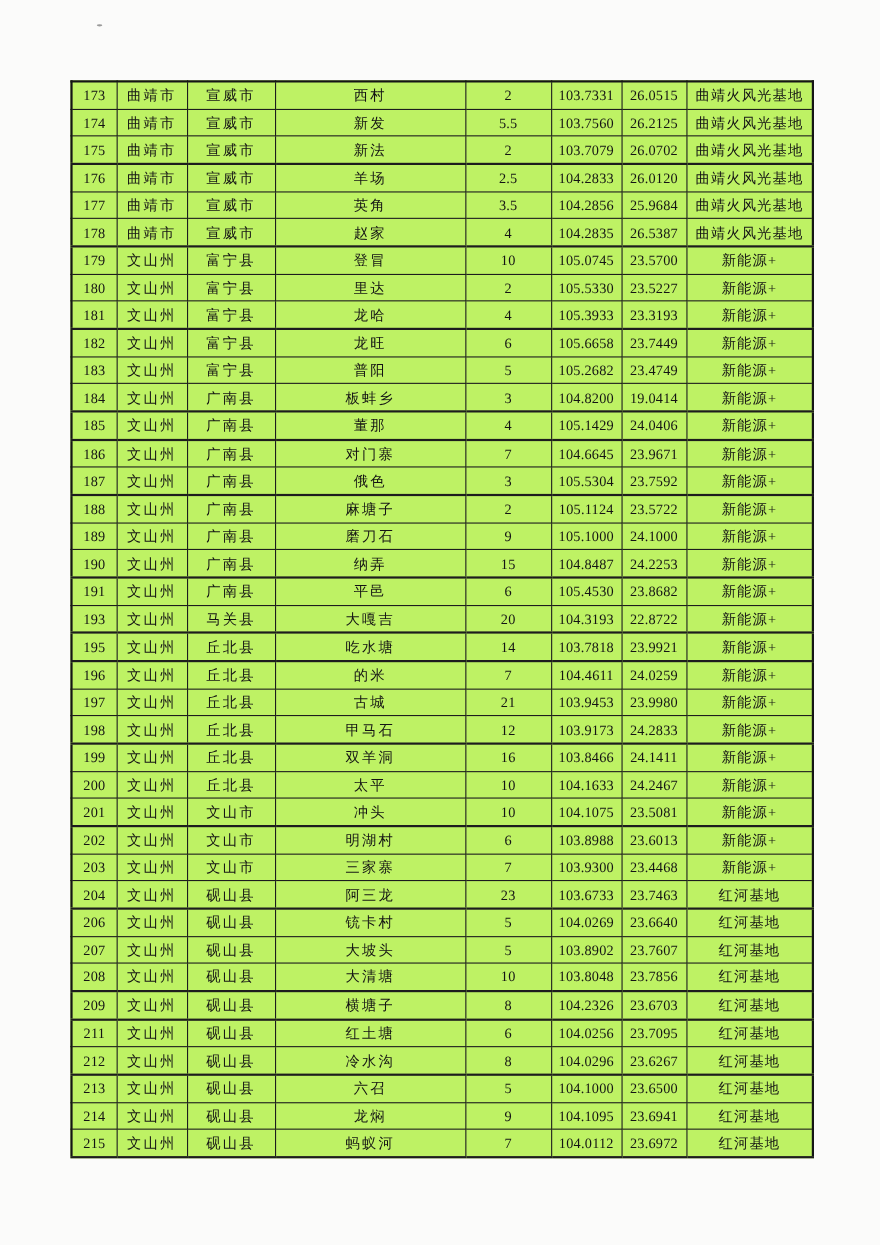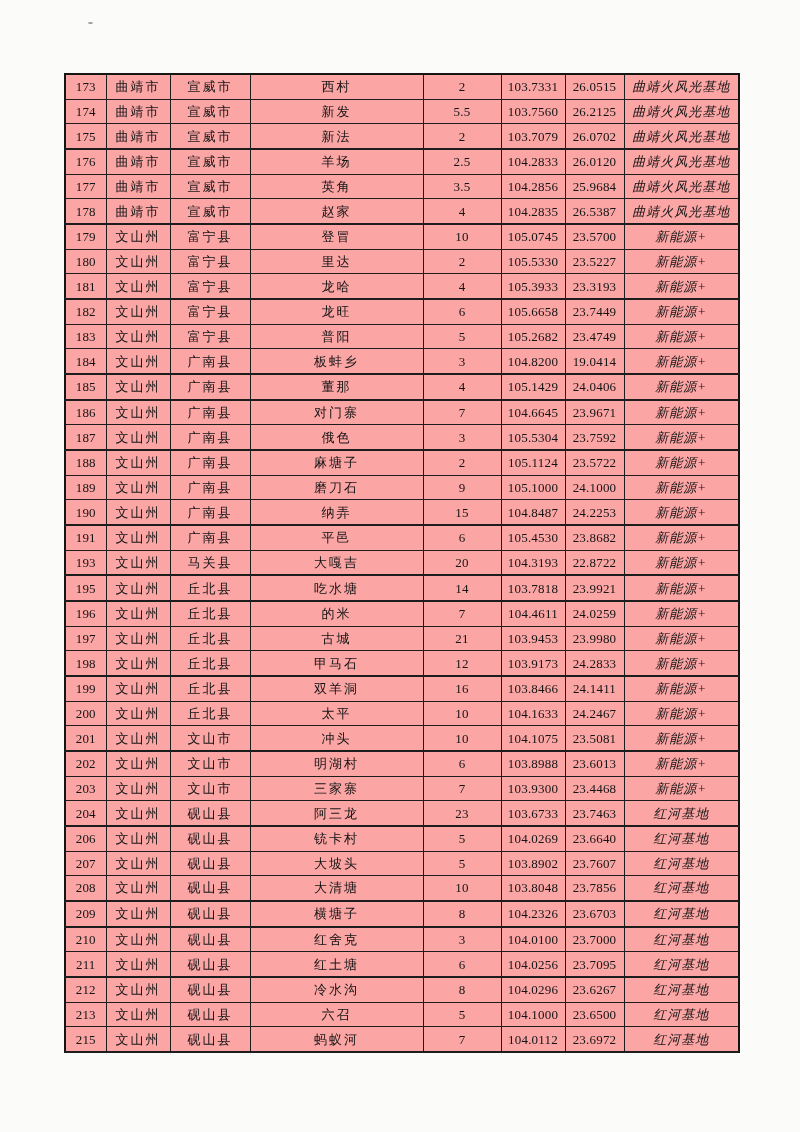--- a/index.html
+++ b/index.html
@@ -29,21 +29,21 @@
     left: 64px;
     top: 73px;
     width: 674px;
     height: 980px;
   }
   table.sites {
     border-collapse: collapse;
     table-layout: fixed;
     width: 674px;
     height: 980px;
-    background: #fca5a5;
+    background: #bef264;
   }
   table.sites td {
     border: 1.6px solid #1d1d1d;
     padding: 0 2px;
     text-align: center;
     vertical-align: middle;
     font-size: 13px;
     line-height: 1;
     white-space: nowrap;
     overflow: hidden;
@@ -66,21 +66,20 @@
     font-family: "Liberation Serif", "DejaVu Serif", serif;
     letter-spacing: 0.2px;
   }
   td.cjk {
     letter-spacing: 2px;
     font-size: 12.5px;
   }
   td.base {
     letter-spacing: 1px;
     font-size: 12.5px;
-    font-style: italic;
   }
   
   table.sites tr:nth-child(3n) td { border-bottom-width: 2.2px; }
   table.sites tr:nth-child(7n) td { border-top-width: 2.2px; }
 </style>
 </head>
 <body>
 
 <div class="scan-speck"></div>
 
@@ -431,30 +430,20 @@
           <td class="num">209</td>
           <td class="cjk">文山州</td>
           <td class="cjk">砚山县</td>
           <td class="cjk">横塘子</td>
           <td class="num">8</td>
           <td class="num">104.2326</td>
           <td class="num">23.6703</td>
           <td class="base">红河基地</td>
         </tr>
         <tr>
-          <td class="num">210</td>
-          <td class="cjk">文山州</td>
-          <td class="cjk">砚山县</td>
-          <td class="cjk">红舍克</td>
-          <td class="num">3</td>
-          <td class="num">104.0100</td>
-          <td class="num">23.7000</td>
-          <td class="base">红河基地</td>
-        </tr>
-        <tr>
           <td class="num">211</td>
           <td class="cjk">文山州</td>
           <td class="cjk">砚山县</td>
           <td class="cjk">红土塘</td>
           <td class="num">6</td>
           <td class="num">104.0256</td>
           <td class="num">23.7095</td>
           <td class="base">红河基地</td>
         </tr>
         <tr>
@@ -468,20 +457,30 @@
           <td class="base">红河基地</td>
         </tr>
         <tr>
           <td class="num">213</td>
           <td class="cjk">文山州</td>
           <td class="cjk">砚山县</td>
           <td class="cjk">六召</td>
           <td class="num">5</td>
           <td class="num">104.1000</td>
           <td class="num">23.6500</td>
+          <td class="base">红河基地</td>
+        </tr>
+        <tr>
+          <td class="num">214</td>
+          <td class="cjk">文山州</td>
+          <td class="cjk">砚山县</td>
+          <td class="cjk">龙焖</td>
+          <td class="num">9</td>
+          <td class="num">104.1095</td>
+          <td class="num">23.6941</td>
           <td class="base">红河基地</td>
         </tr>
         <tr>
           <td class="num">215</td>
           <td class="cjk">文山州</td>
           <td class="cjk">砚山县</td>
           <td class="cjk">蚂蚁河</td>
           <td class="num">7</td>
           <td class="num">104.0112</td>
           <td class="num">23.6972</td>

